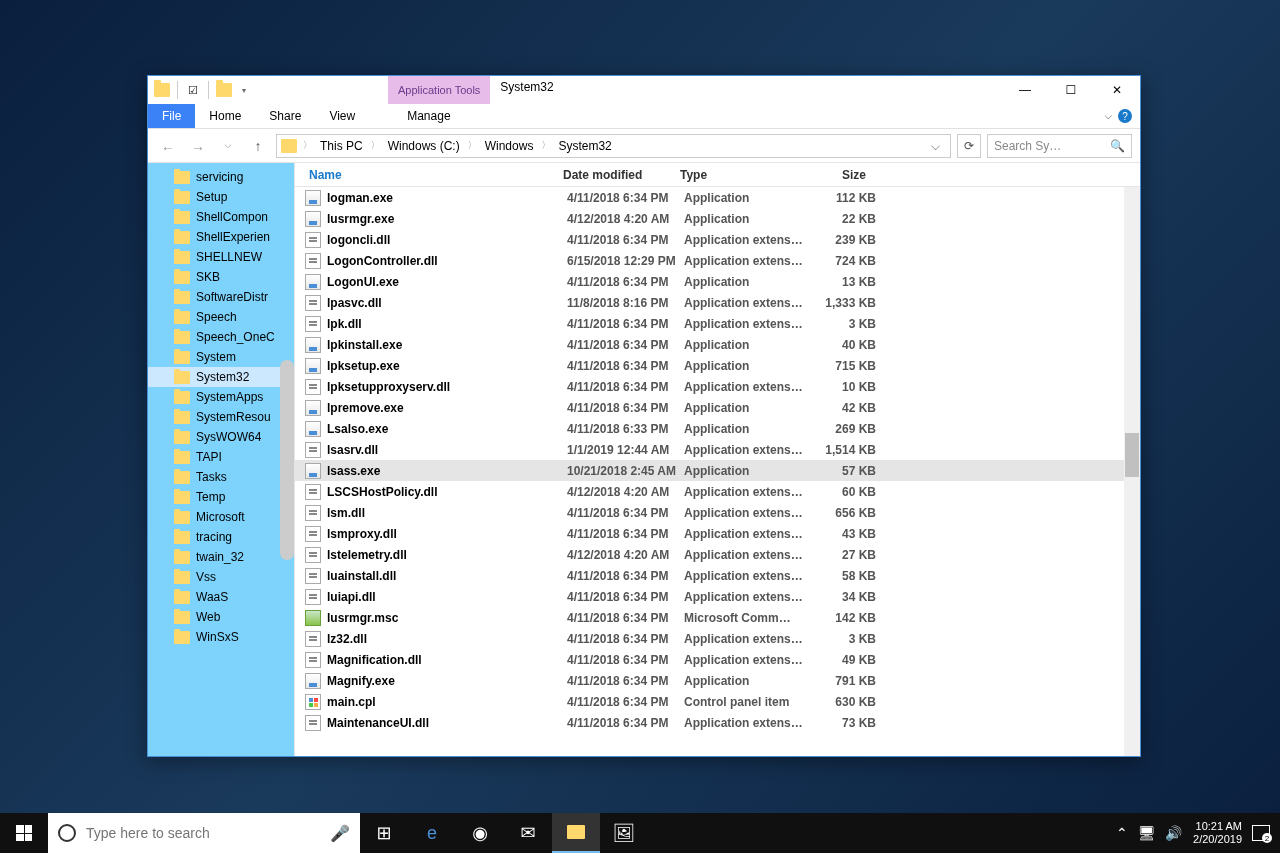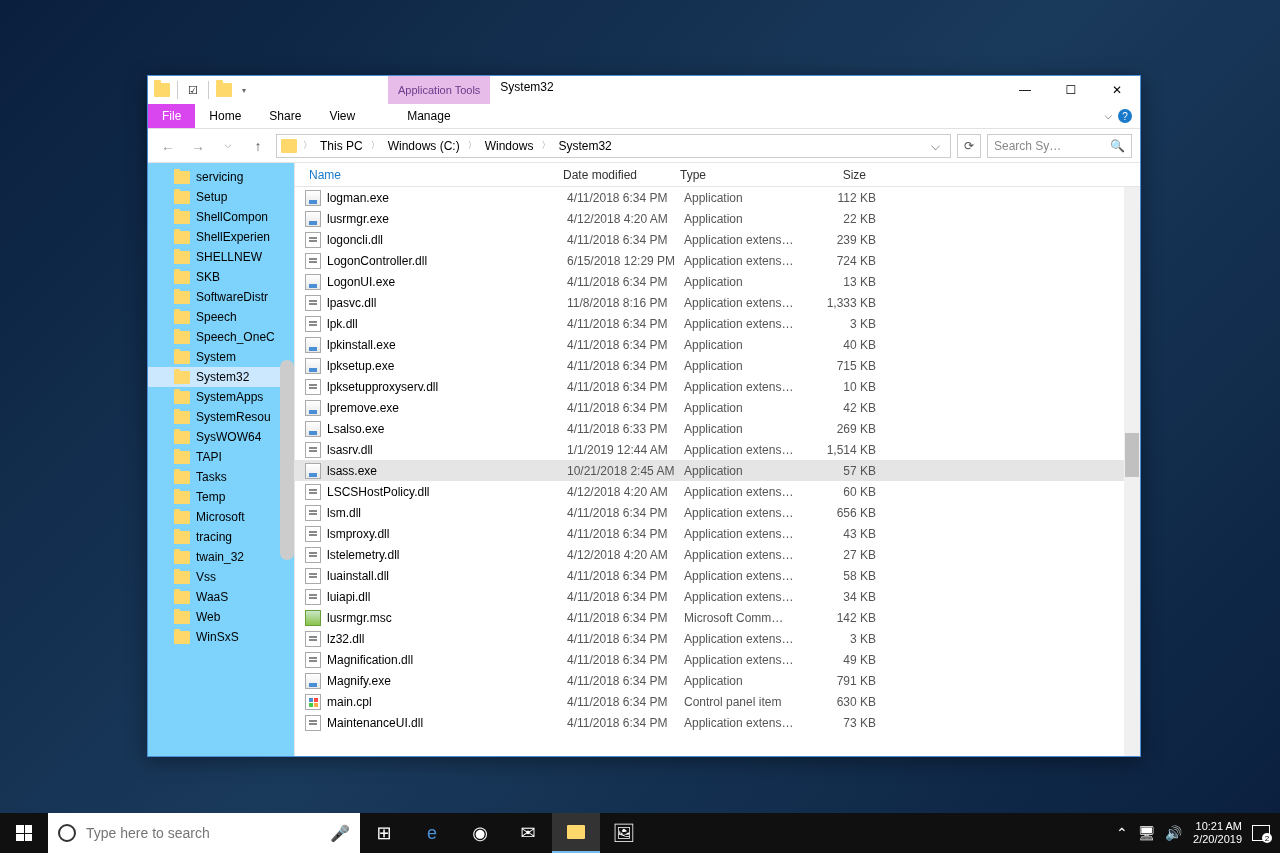--- a/index.html
+++ b/index.html
@@ -16,21 +16,21 @@
 .qat-folder::before { content:''; position:absolute; top:-3px; left:0; width:7px; height:3px; background:#ffd86b; border-radius:1px 1px 0 0; }
 .qat-sep { width:1px; height:18px; background:#ccc; margin:0 3px; }
 .qat-icon { width:16px; height:16px; display:flex; align-items:center; justify-content:center; font-size:11px; }
 .tab-contextual { background:#e8bce8; color:#6a3a8c; font-size:11px; padding:4px 10px; display:flex; align-items:center; margin-left: 130px; }
 .title-text { font-size:12px; padding:4px 10px; color:#000; }
 .win-controls { margin-left:auto; display:flex; }
 .win-btn { width:46px; display:flex; align-items:center; justify-content:center; font-size:12px; color:#000; }
 
 .ribbon-tabs { height:25px; display:flex; align-items:stretch; font-size:12px; border-bottom:1px solid #e1e1e1; }
 .ribbon-tab { padding:0 14px; display:flex; align-items:center; color:#000; }
-.ribbon-tab.file { background:#d946ef; color:#fff; }
+.ribbon-tab.file { background:#3b82f6; color:#fff; }
 .ribbon-help { margin-left:auto; padding:0 8px; display:flex; align-items:center; gap:6px; }
 .chev-down { font-size:10px; color:#666; }
 .help-icon { width:14px; height:14px; border-radius:50%; background:#1979ca; color:#fff; font-size:10px; display:flex; align-items:center; justify-content:center; }
 
 .navbar { height:34px; display:flex; align-items:center; padding:0 8px; gap:6px; border-bottom:1px solid #e5e5e5; }
 .nav-arrow { width:24px; height:24px; display:flex; align-items:center; justify-content:center; color:#999; font-size:14px; }
 .nav-arrow.enabled { color:#555; }
 .breadcrumb { flex:1; height:24px; border:1px solid #ccc; display:flex; align-items:center; padding:0 4px; gap:2px; font-size:12px; background:#fff; }
 .bc-folder { width:16px; height:14px; background:#ffd86b; border-radius:1px; margin-right:2px; }
 .bc-item { padding:0 4px; }
@@ -42,21 +42,21 @@
 
 .content { flex:1; display:flex; overflow:hidden; }
 .tree { width:146px; background:#7dd3fc; overflow-y:auto; position:relative; font-size:12px; padding-top:4px; }
 .tree-item { display:flex; align-items:center; padding:2px 0 2px 26px; height:20px; gap:6px; white-space:nowrap; }
 .tree-item.selected { background:#cce8ff; }
 .tree-folder { width:16px; height:13px; background:#ffd86b; border-radius:1px; flex-shrink:0; position:relative; }
 .tree-folder::before { content:''; position:absolute; top:-2px; left:0; width:6px; height:2px; background:#ffd86b; border-radius:1px 1px 0 0; }
 .tree-label { overflow:hidden; text-overflow:ellipsis; }
 .tree-scroll { position:absolute; right:0; top:50%; width:14px; height:200px; background:#ccc; border-radius:7px; transform:translateY(-50%); }
 
-.details { flex:1; display:flex; flex-direction:column; border-left:1px solid #e5e5e5; }
+.details { flex:1; display:flex; flex-direction:column; border-left:1px solid #e5e5e5;font-weight:bold; }
 .col-headers { display:flex; height:24px; align-items:center; border-bottom:1px solid #e5e5e5; font-size:12px; padding-left:8px; }
 .col-h { padding:0 6px; color:#333; }
 .col-name { width:254px; color:#1979ca; }
 .col-date { width:117px; }
 .col-type { width:120px; }
 .col-size { width:78px; text-align:right; }
 .file-list { flex:1; overflow:hidden; position:relative; }
 .file-row { display:flex; align-items:center; height:21px; font-size:12px; padding-left:10px; }
 .file-row.selected { background:#e5e5e5; }
 .fi { width:16px; height:16px; margin-right:6px; flex-shrink:0; position:relative; }

